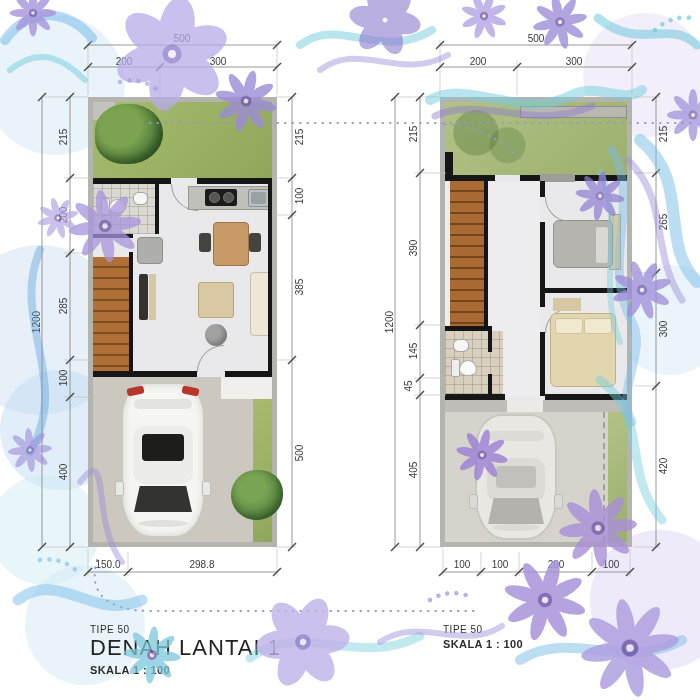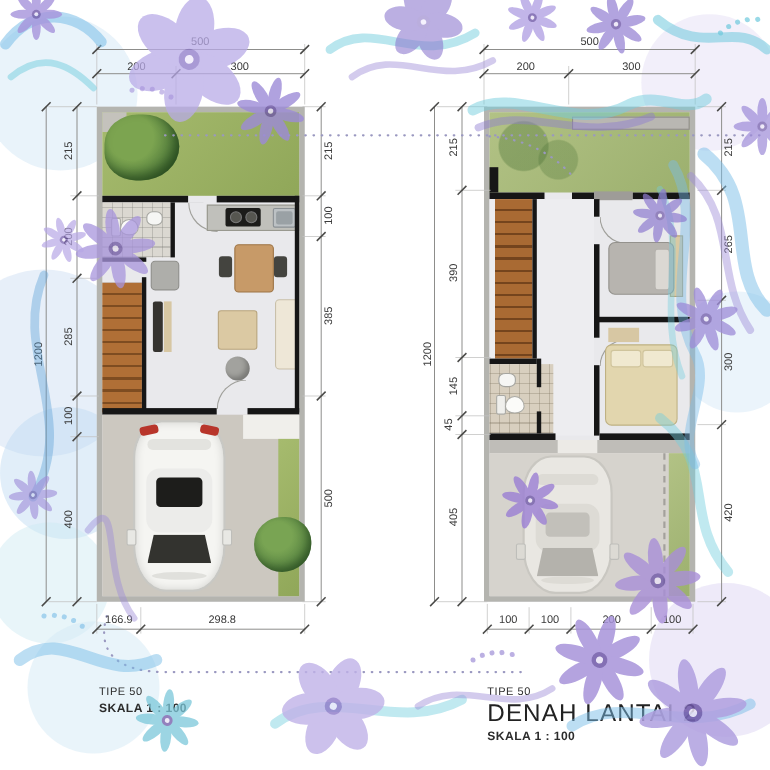--- a/index.html
+++ b/index.html
@@ -342,21 +342,21 @@
   <div class="lblv" style="left:36px;top:322px;">1200</div>
   <div class="lblv" style="left:63px;top:137px;">215</div>
   <div class="lblv" style="left:63px;top:215px;">200</div>
   <div class="lblv" style="left:63px;top:306px;">285</div>
   <div class="lblv" style="left:63px;top:378px;">100</div>
   <div class="lblv" style="left:63px;top:472px;">400</div>
   <div class="lblv" style="left:299px;top:137px;">215</div>
   <div class="lblv" style="left:299px;top:196px;">100</div>
   <div class="lblv" style="left:299px;top:287px;">385</div>
   <div class="lblv" style="left:299px;top:453px;">500</div>
-  <div class="lbl" style="left:108px;top:564px;">166.9</div>
+  <div class="lbl" style="left:108px;top:564px;">150.0</div>
   <div class="lbl" style="left:202px;top:564px;">298.8</div>
 
   <div class="lbl" style="left:536px;top:38px;">500</div>
   <div class="lbl" style="left:478px;top:61px;">200</div>
   <div class="lbl" style="left:574px;top:61px;">300</div>
   <div class="lblv" style="left:389px;top:322px;">1200</div>
   <div class="lblv" style="left:413px;top:134px;">215</div>
   <div class="lblv" style="left:413px;top:248px;">390</div>
   <div class="lblv" style="left:413px;top:351px;">145</div>
   <div class="lblv" style="left:408px;top:386px;">45</div>
@@ -365,25 +365,25 @@
   <div class="lblv" style="left:663px;top:222px;">265</div>
   <div class="lblv" style="left:663px;top:329px;">300</div>
   <div class="lblv" style="left:663px;top:466px;">420</div>
   <div class="lbl" style="left:462px;top:564px;">100</div>
   <div class="lbl" style="left:500px;top:564px;">100</div>
   <div class="lbl" style="left:556px;top:564px;">200</div>
   <div class="lbl" style="left:611px;top:564px;">100</div>
 
   <div class="titleblock" style="left:90px;top:624px;">
     <div class="tipe">TIPE 50</div>
+    <div class="btitle">DENAH LANTAI 1</div>
     <div class="skala">SKALA 1 : 100</div>
   </div>
   <div class="titleblock" style="left:443px;top:624px;">
     <div class="tipe">TIPE 50</div>
-    <div class="btitle">DENAH LANTAI 2</div>
     <div class="skala">SKALA 1 : 100</div>
   </div>
 
   <svg class="layer" width="700" height="700" style="z-index:40;pointer-events:none;">
     <defs>
       <g id="daisy">
         <g fill="currentColor">
           <ellipse cx="0" cy="-13" rx="4.5" ry="13"></ellipse>
           <ellipse cx="0" cy="-13" rx="4.5" ry="13" transform="rotate(45)"></ellipse>
           <ellipse cx="0" cy="-13" rx="4.5" ry="13" transform="rotate(90)"></ellipse>

